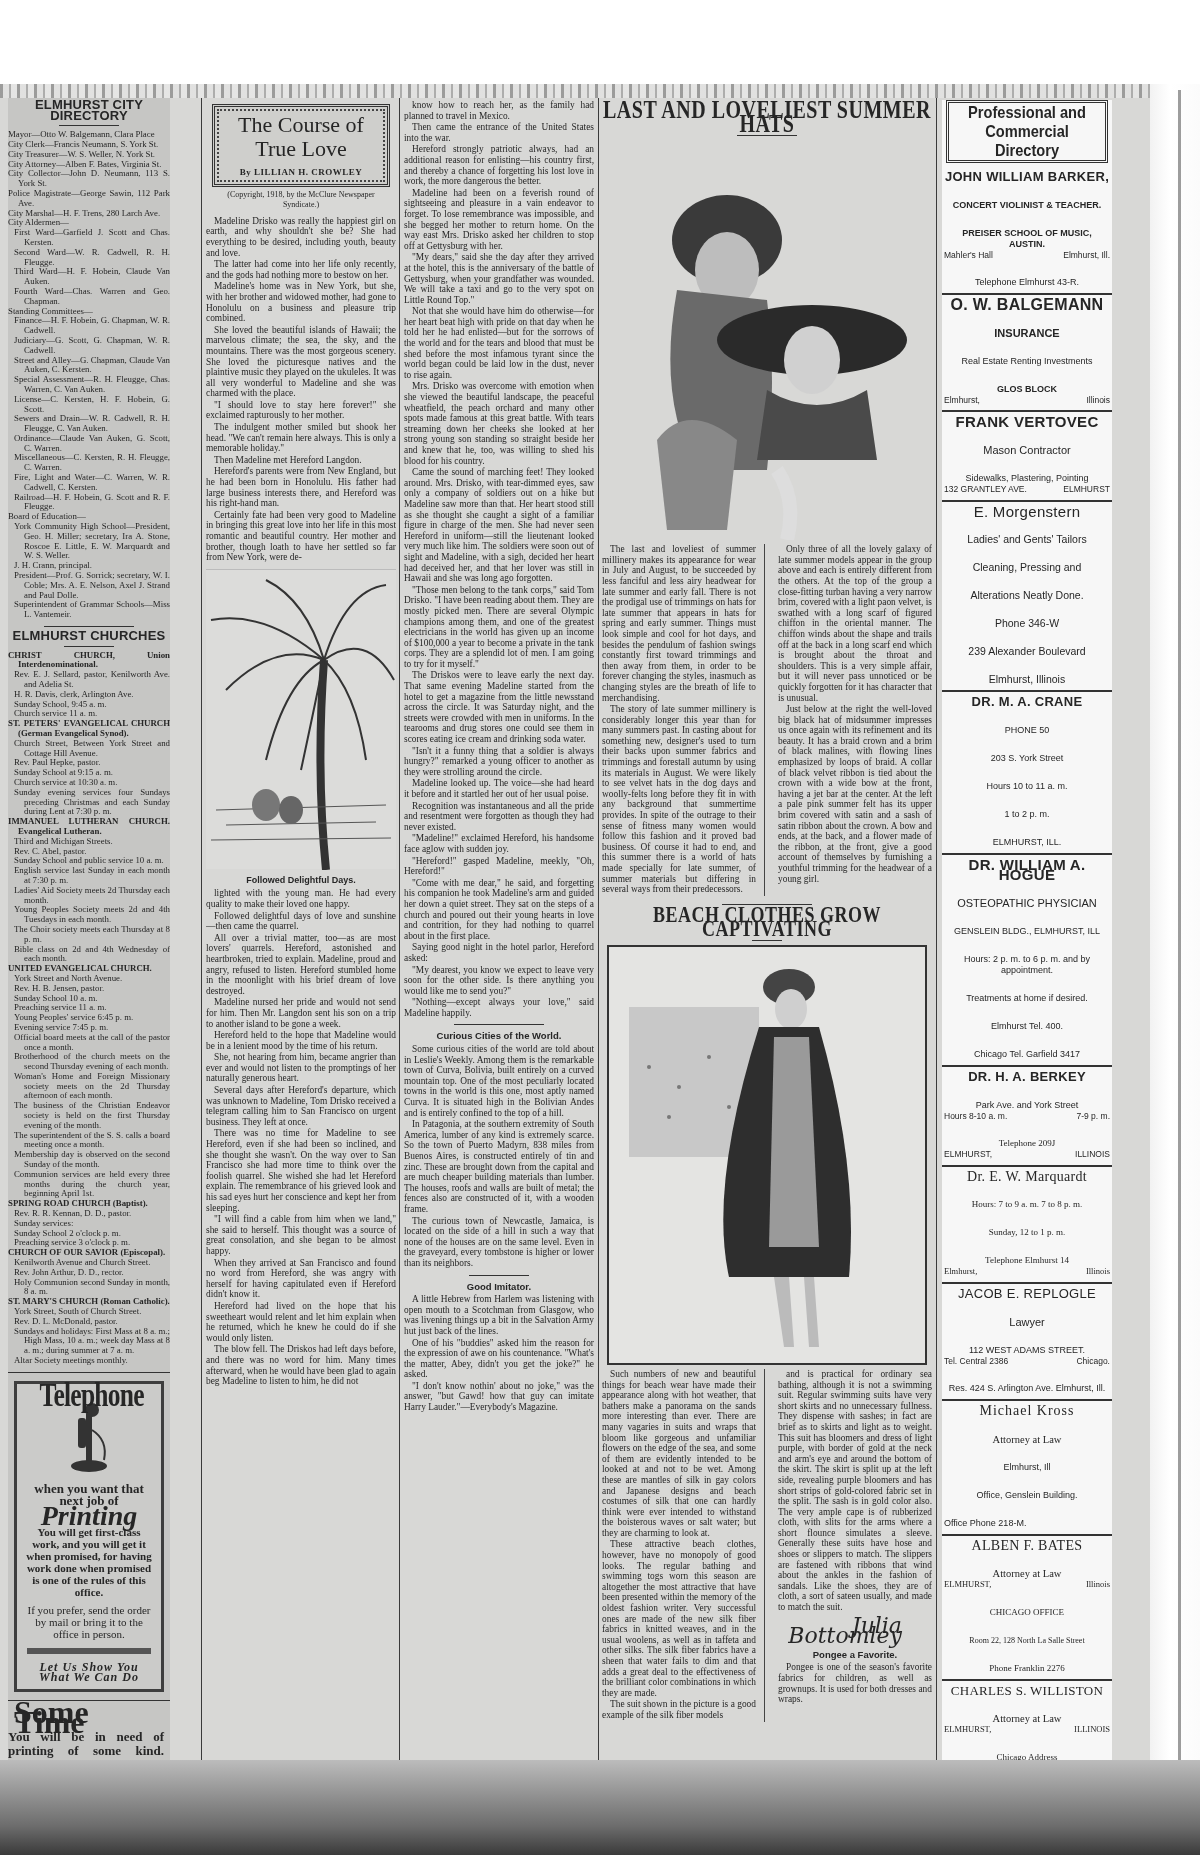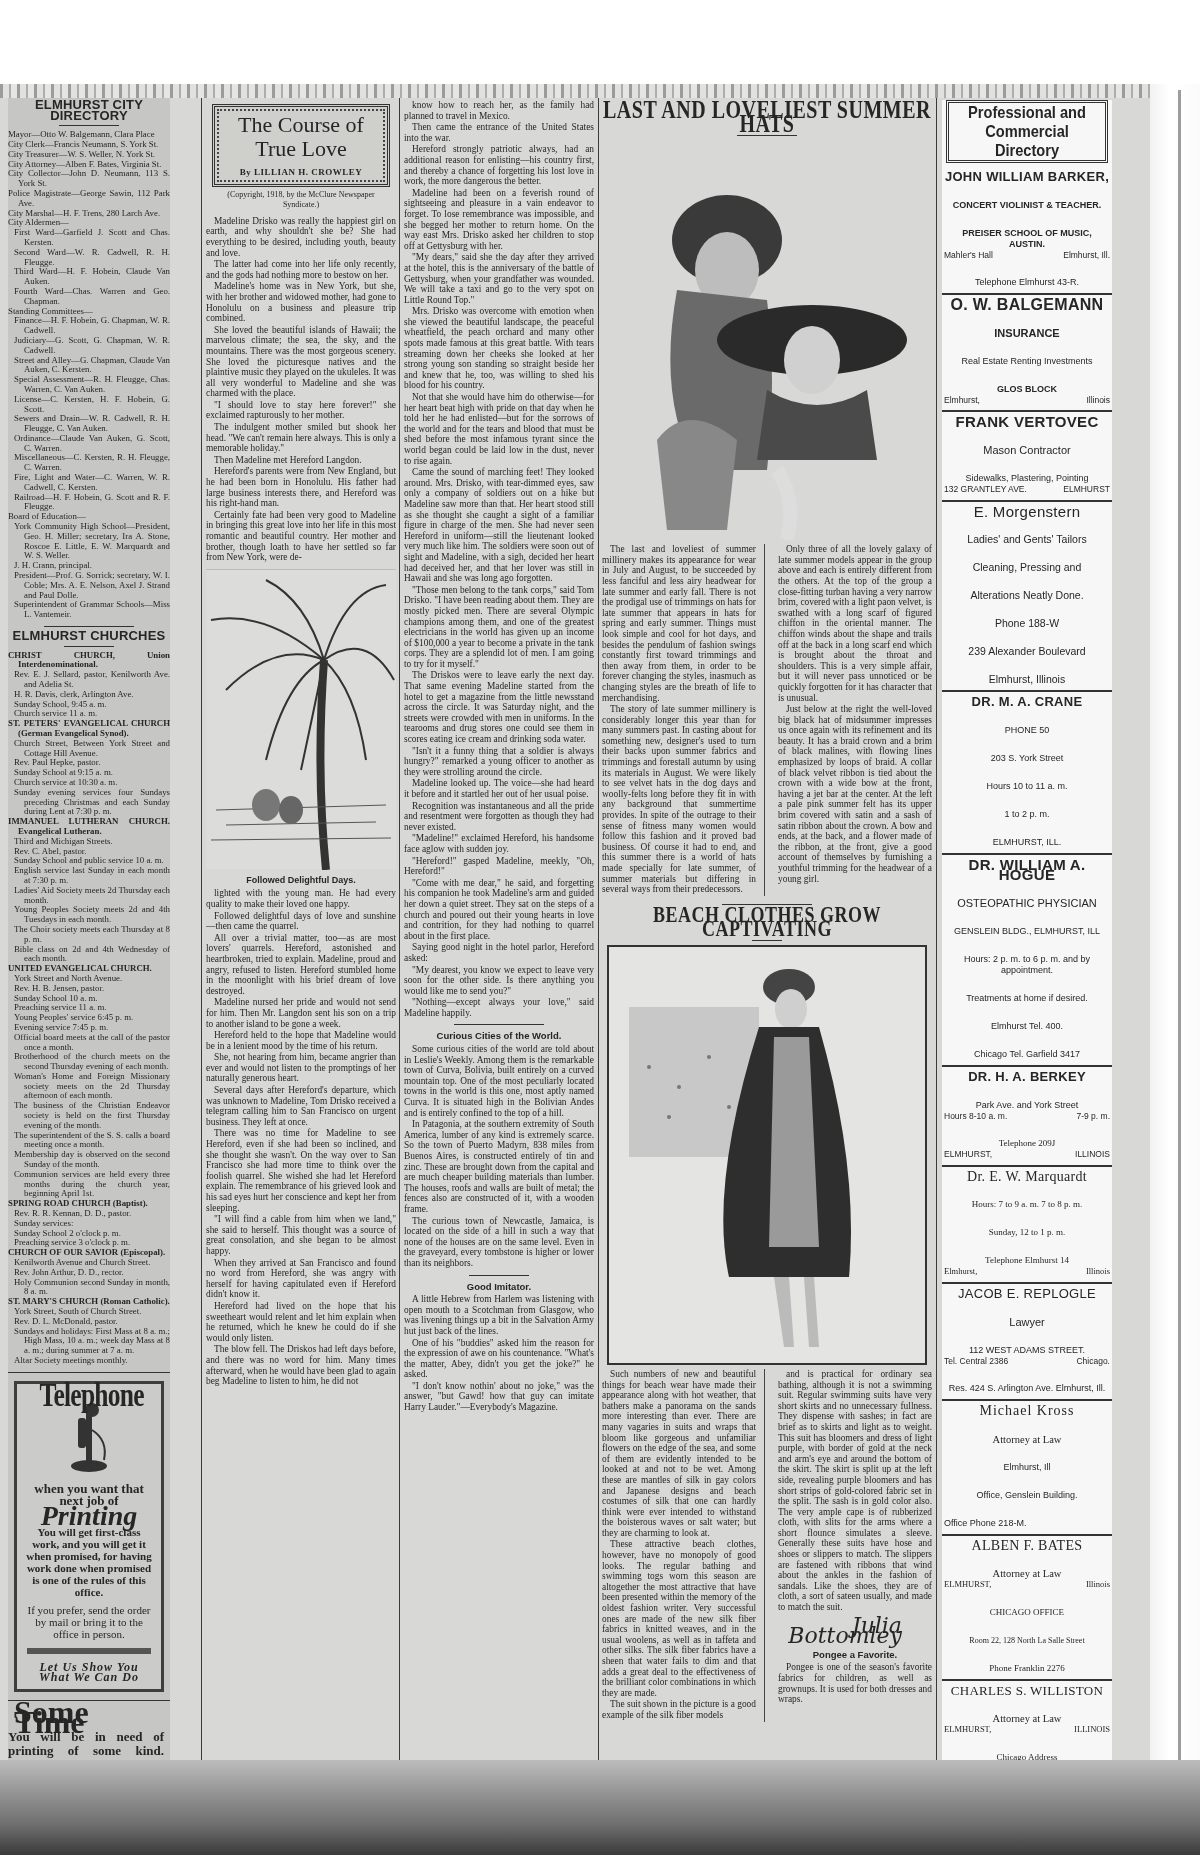--- a/index.html
+++ b/index.html
@@ -255,22 +255,22 @@
   <p>Hereford had lived on the hope that his sweetheart would relent and let him explain when he returned, which he knew he could do if she would only listen.</p>
   <p>The blow fell. The Driskos had left days before, and there was no word for him. Many times afterward, when he would have been glad to again beg Madeline to listen to him, he did not</p>
 </div>
 
 <div class="col c3">
   <p>know how to reach her, as the family had planned to travel in Mexico.</p>
   <p>Then came the entrance of the United States into the war.</p>
   <p>Hereford strongly patriotic always, had an additional reason for enlisting—his country first, and thereby a chance of forgetting his lost love in work, the more dangerous the better.</p>
   <p>Madeline had been on a feverish round of sightseeing and pleasure in a vain endeavor to forget. To lose remembrance was impossible, and she begged her mother to return home. On the way east Mrs. Drisko asked her children to stop off at Gettysburg with her.</p>
   <p>"My dears," said she the day after they arrived at the hotel, this is the anniversary of the battle of Gettysburg, when your grandfather was wounded. We will take a taxi and go to the very spot on Little Round Top."</p>
+  <p>Not that she would have him do otherwise—for her heart beat high with pride on that day when he told her he had enlisted—but for the sorrows of the world and for the tears and blood that must be shed before the most infamous tyrant since the world began could be laid low in the dust, never to rise again.</p>
   <p>Mrs. Drisko was overcome with emotion when she viewed the beautiful landscape, the peaceful wheatfield, the peach orchard and many other spots made famous at this great battle. With tears streaming down her cheeks she looked at her strong young son standing so straight beside her and knew that he, too, was willing to shed his blood for his country.</p>
-  <p>Not that she would have him do otherwise—for her heart beat high with pride on that day when he told her he had enlisted—but for the sorrows of the world and for the tears and blood that must be shed before the most infamous tyrant since the world began could be laid low in the dust, never to rise again.</p>
   <p>Came the sound of marching feet! They looked around. Mrs. Drisko, with tear-dimmed eyes, saw only a company of soldiers out on a hike but Madeline saw more than that. Her heart stood still as she thought she caught a sight of a familiar figure in charge of the men. She had never seen Hereford in uniform—still the lieutenant looked very much like him. The soldiers were soon out of sight and Madeline, with a sigh, decided her heart had deceived her, and that her lover was still in Hawaii and she was long ago forgotten.</p>
   <p>"Those men belong to the tank corps," said Tom Drisko. "I have been reading about them. They are mostly picked men. There are several Olympic champions among them, and one of the greatest electricians in the world has given up an income of $100,000 a year to become a private in the tank corps. They are a splendid lot of men. I am going to try for it myself."</p>
   <p>The Driskos were to leave early the next day. That same evening Madeline started from the hotel to get a magazine from the little newsstand across the circle. It was Saturday night, and the streets were crowded with men in uniforms. In the tearooms and drug stores one could see them in scores eating ice cream and drinking soda water.</p>
   <p>"Isn't it a funny thing that a soldier is always hungry?" remarked a young officer to another as they were strolling around the circle.</p>
   <p>Madeline looked up. The voice—she had heard it before and it startled her out of her usual poise.</p>
   <p>Recognition was instantaneous and all the pride and resentment were forgotten as though they had never existed.</p>
   <p>"Madeline!" exclaimed Hereford, his handsome face aglow with sudden joy.</p>
   <p>"Hereford!" gasped Madeline, meekly, "Oh, Hereford!"</p>
   <p>"Come with me dear," he said, and forgetting his companion he took Madeline's arm and guided her down a quiet street. They sat on the steps of a church and poured out their young hearts in love and contrition, for they had nothing to quarrel about in the first place.</p>
   <p>Saying good night in the hotel parlor, Hereford asked:</p>
@@ -384,21 +384,21 @@
         <span>132 GRANTLEY AVE.</span>
         <span>ELMHURST</span>
       </div>
   </div>
 
   <div class="card">
     <div class="n1" style="font-size:15px; font-weight:normal">E. Morgenstern</div>
     <div class="n2" style="font-size:10.5px">Ladies' and Gents' Tailors</div>
     <div class="n2" style="font-size:10.5px">Cleaning, Pressing and</div>
     <div class="n2" style="font-size:10.5px">Alterations Neatly Done.</div>
-    <div class="n2" style="font-size:10.5px">Phone 188-W</div>
+    <div class="n2" style="font-size:10.5px">Phone 346-W</div>
     <div class="n2" style="font-size:10.5px">239 Alexander Boulevard</div>
     <div class="n2" style="font-size:10.5px">Elmhurst, Illinois</div>
   </div>
 
   <div class="card">
     <div class="n1">DR. M. A. CRANE</div>
     <div class="n2">PHONE 50</div>
     <div class="n2">203 S. York Street</div>
     <div class="n2">Hours 10 to 11 a. m.</div>
     <div class="n2">1 to 2 p. m.</div>

